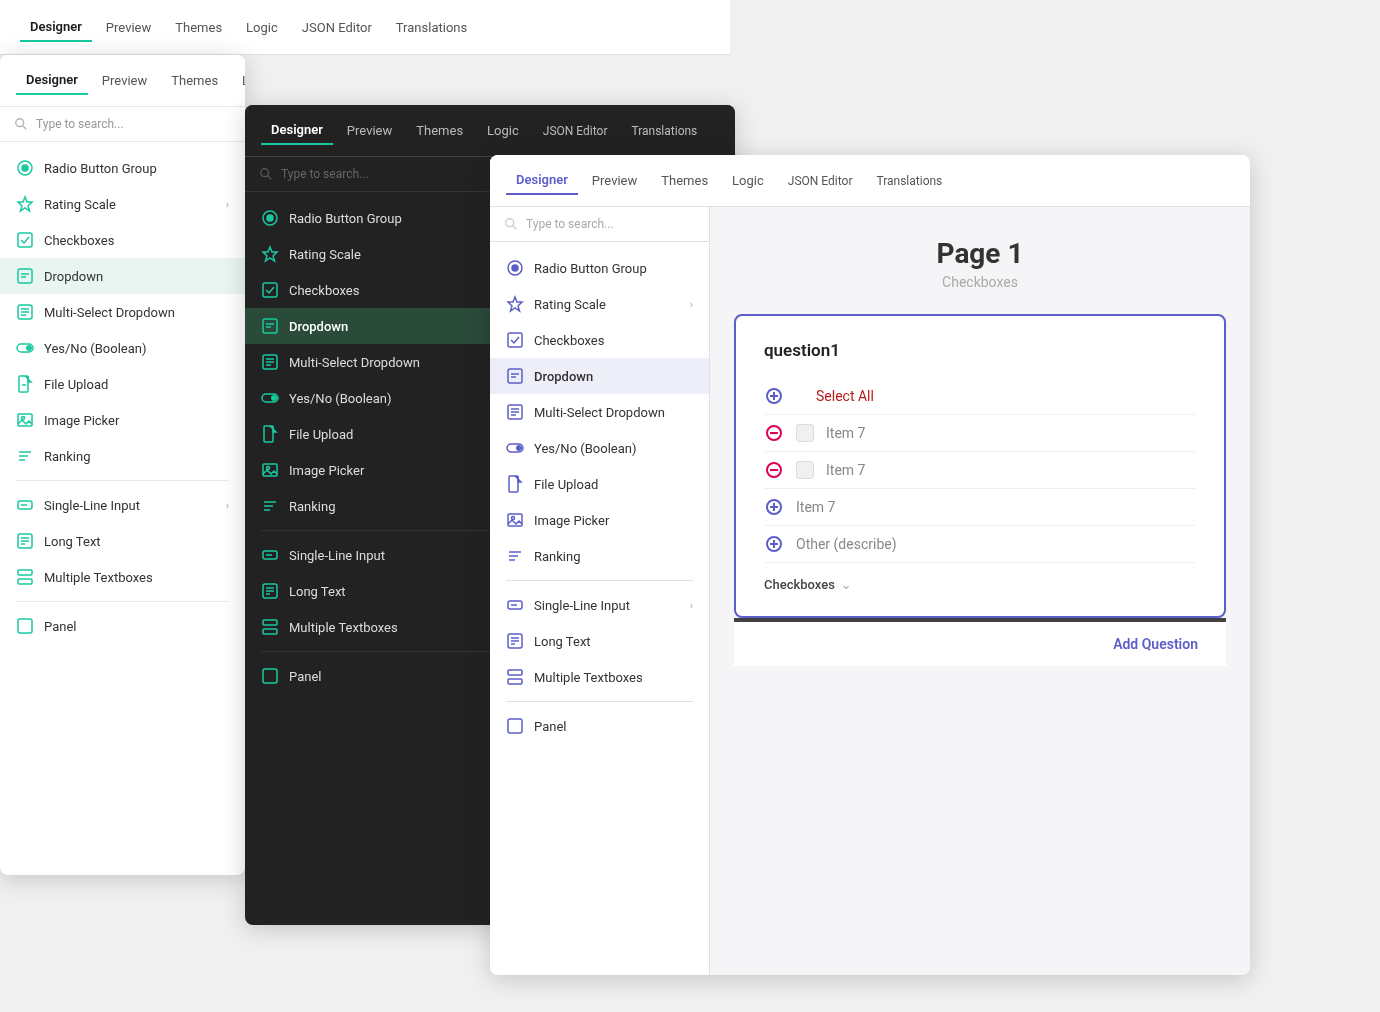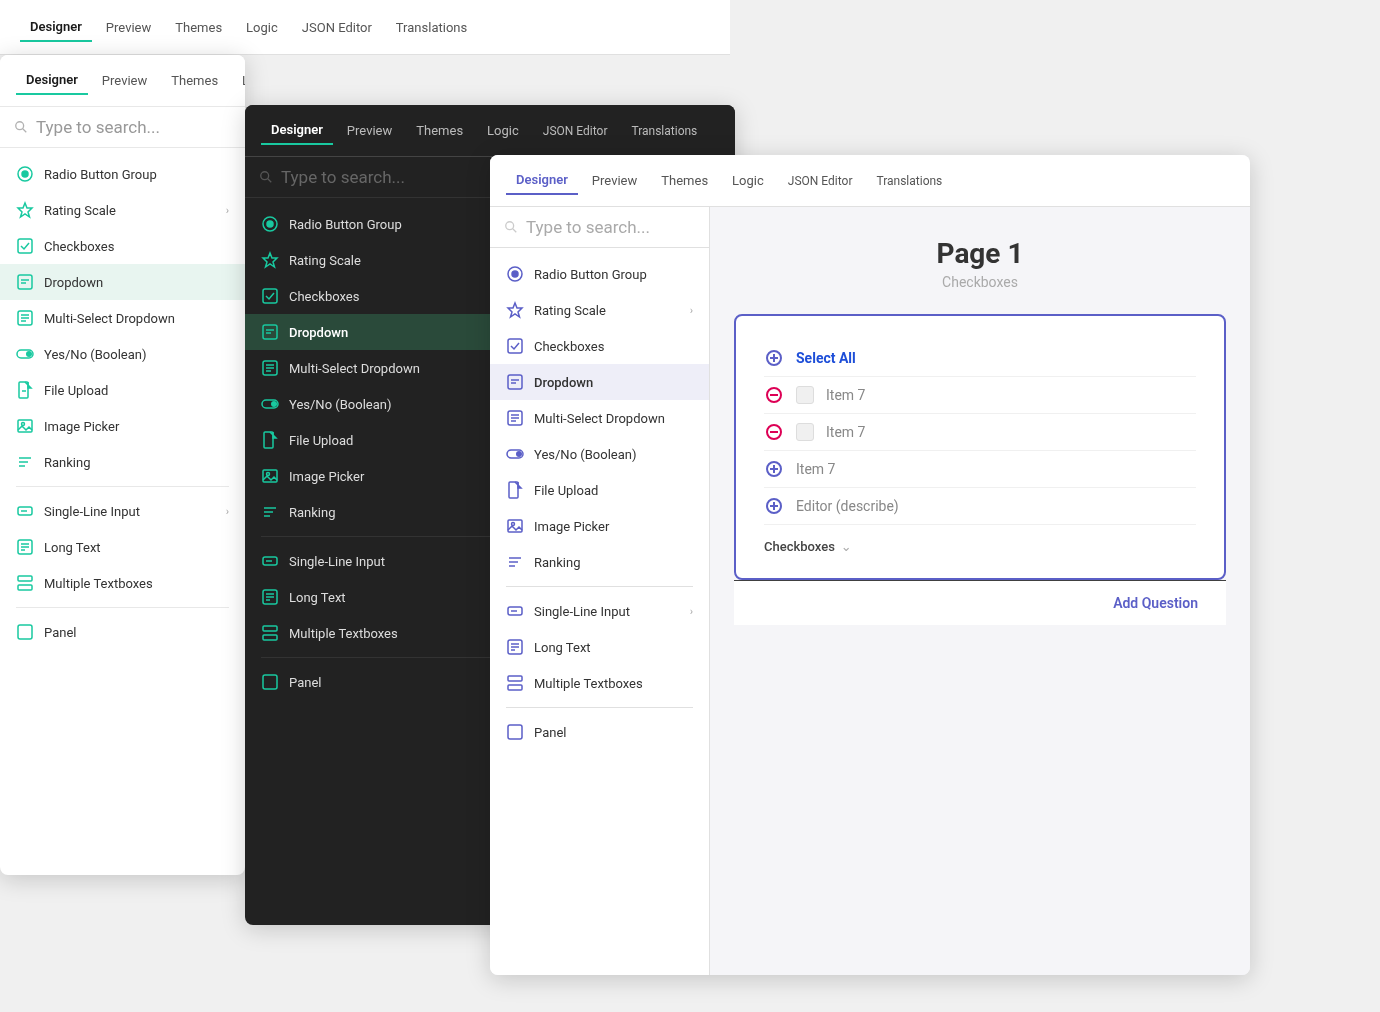--- a/index.html
+++ b/index.html
@@ -96,21 +96,21 @@
     .panel-2 .search-bar { border-bottom-color: #333; }
     .panel-3 .search-bar { border-bottom-color: #e0e0e0; background: #fff; }
 
     .search-icon-svg {
       width: 14px;
       height: 14px;
       opacity: 0.5;
     }
 
     .search-input-fake {
-      font-size: 17px;
+      font-size: 12px;
       color: #999;
     }
 
     
     .sidebar-list {
       padding: 8px 0;
     }
 
     .sidebar-item {
       display: flex;
@@ -211,42 +211,42 @@
       background: #f0f0f0;
       border-radius: 3px;
       border: 1px solid #ddd;
     }
 
     .choice-label {
       font-size: 14px;
       color: #888;
     }
 
-    .choice-label.bold { color: #1d4ed8; font-weight: 700; }
+    .choice-label.bold { color: #b91c1c; font-weight: 400; margin-left: 20px; }
 
     .question-footer {
       display: flex;
       align-items: center;
       gap: 6px;
       margin-top: 14px;
       font-size: 13px;
       color: #444;
       font-weight: 500;
     }
 
     .footer-chevron { color: #aaa; }
 
     .add-question-bar {
       text-align: right;
       padding: 14px 28px;
       font-size: 14px;
       color: #5b5fc7;
       font-weight: 600;
       cursor: pointer;
-      border-top: 1px solid #404040;
+      border-top: 4px solid #404040;
       background: #fff;
     }
 
     
     .outer-tabs {
       position: absolute;
       top: 0;
       left: 0;
       width: 730px;
       height: 55px;
@@ -751,20 +751,21 @@
             <span style="font-size:13px;color:#333;">Panel</span>
           </div>
         </div>
       </div>
 
       <div class="panel-3-main">
         <div class="page-title">Page 1</div>
         <div class="page-desc">Checkboxes</div>
 
         <div class="question-card">
+          <div class="question-title">question1</div>
 
           <div class="choice-row">
             <span class="choice-icon">
               <svg width="18" height="18" viewBox="0 0 18 18" fill="none" stroke="#5b5fc7" stroke-width="2">
                   <circle cx="9" cy="9" r="7"></circle>
                   <line x1="9" y1="5" x2="9" y2="13"></line>
                   <line x1="5" y1="9" x2="13" y2="9"></line>
                 </svg>
             </span>
             <span class="choice-label bold">Select All</span>
@@ -806,21 +807,21 @@
 
 
           <div class="choice-row">
             <span class="choice-icon">
               <svg width="18" height="18" viewBox="0 0 18 18" fill="none" stroke="#5b5fc7" stroke-width="2">
                   <circle cx="9" cy="9" r="7"></circle>
                   <line x1="9" y1="5" x2="9" y2="13"></line>
                   <line x1="5" y1="9" x2="13" y2="9"></line>
                 </svg>
             </span>
-            <span class="choice-label">Editor (describe)</span>
+            <span class="choice-label">Other (describe)</span>
           </div>
 
           <div class="question-footer">
             <span>Checkboxes</span>
             <span class="footer-chevron">⌄</span>
           </div>
         </div>
 
         <div class="add-question-bar">
           <span>Add Question</span>

